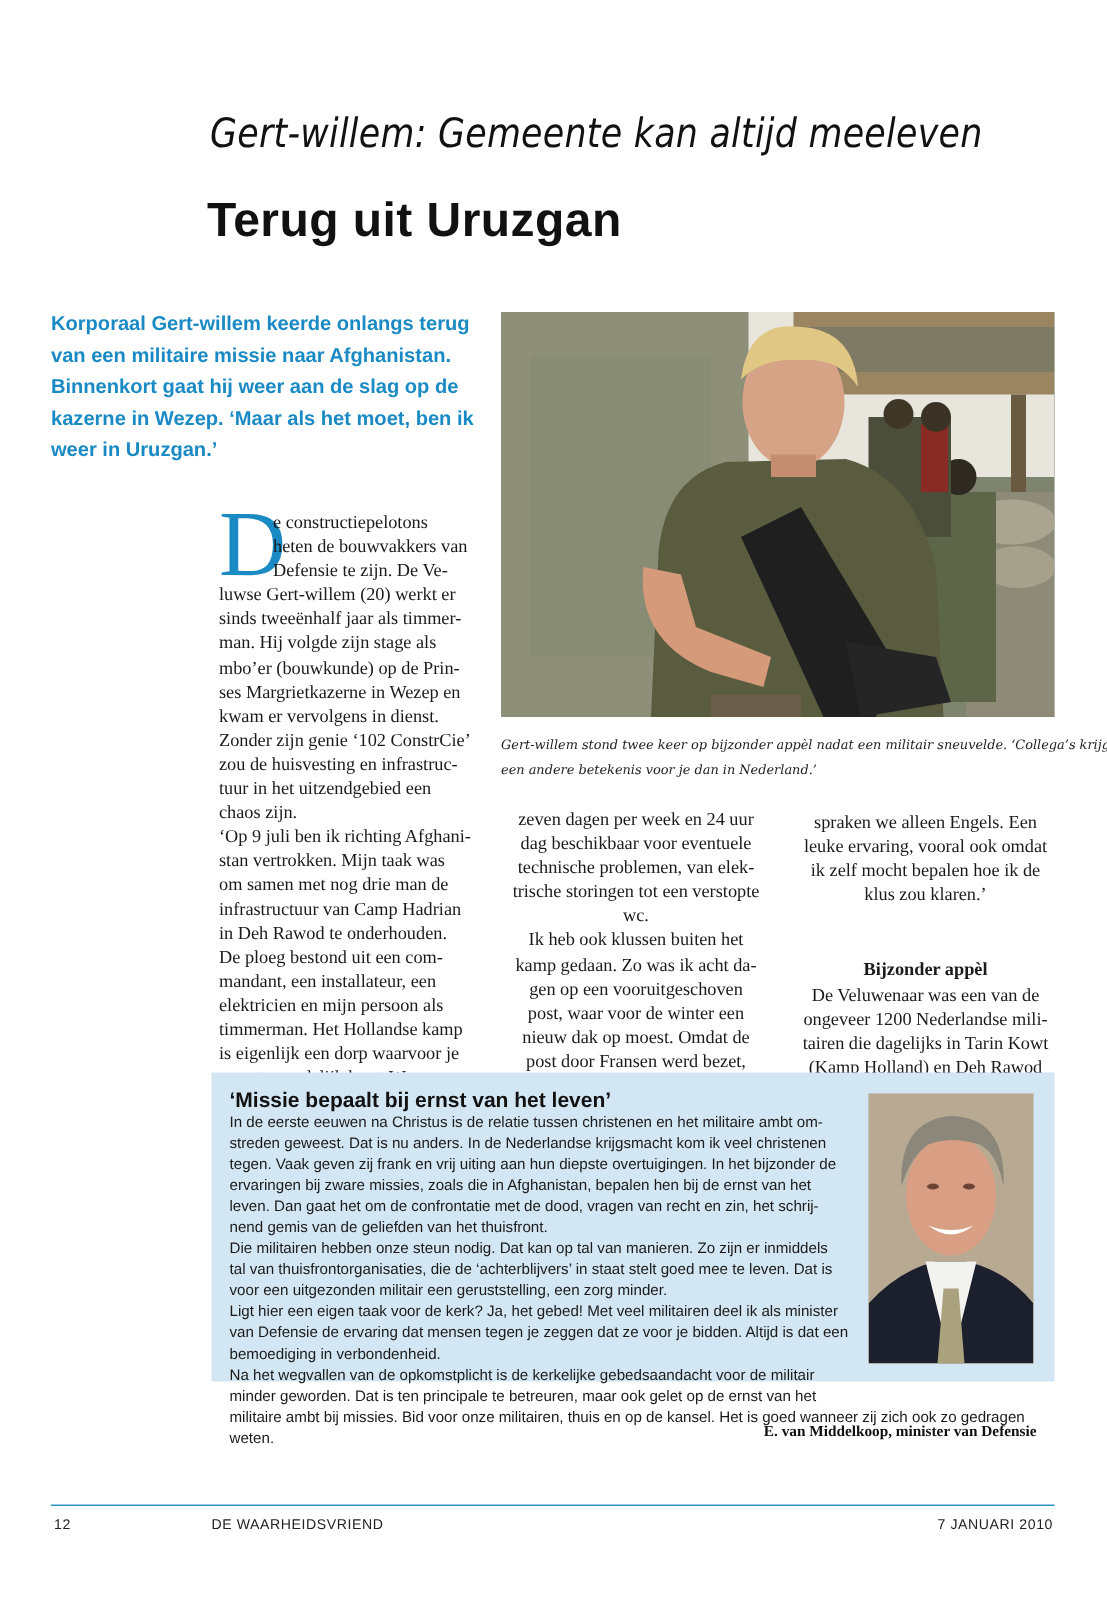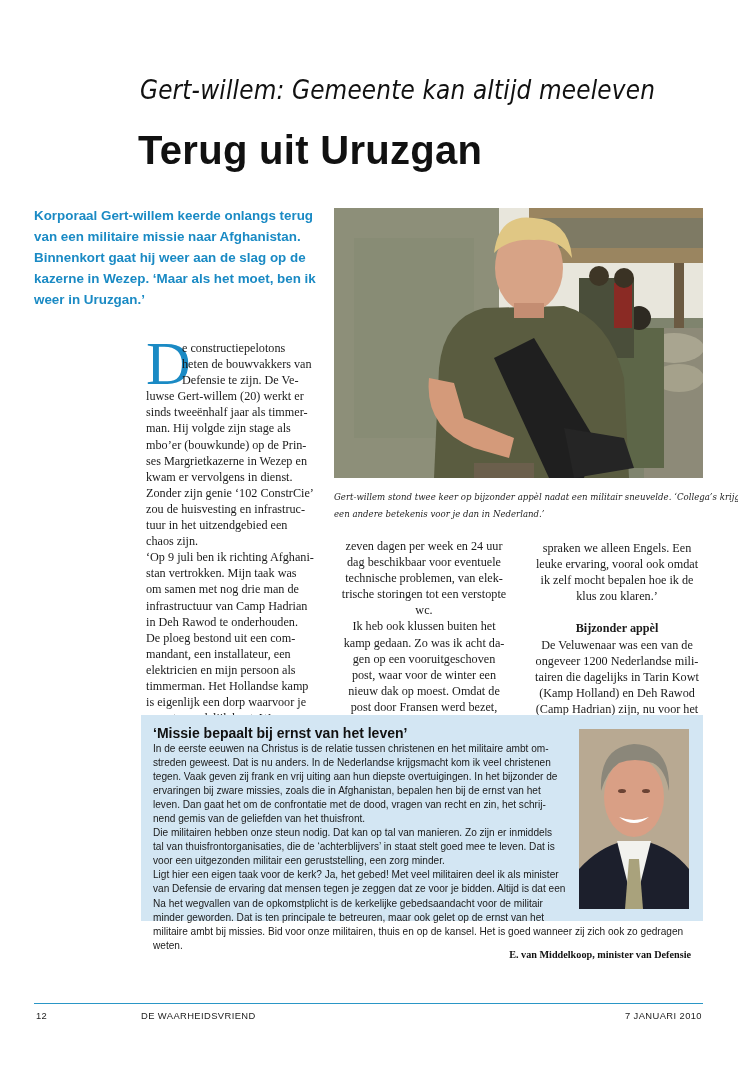--- a/index.html
+++ b/index.html
@@ -1,34 +1,34 @@
 <!DOCTYPE html>
 <html><head>
 <meta charset="utf-8">
 <style>
   * { margin:0; padding:0; box-sizing:border-box; }
   html, body { width:738px; height:1068px; background:#ffffff; overflow:hidden; }
   body { position:relative; font-family:"DejaVu Serif", serif; color:#1a1a1a; }
 
   .kicker { position:absolute; left:140px; top:74px; font-family:"DejaVu Sans", sans-serif; font-style:italic; font-size:27px; letter-spacing:0.2px; color:#111; white-space:nowrap; transform:scaleX(0.86); transform-origin:left top; }
-  .headline { position:absolute; left:138px; top:128px; font-family:"Liberation Sans", sans-serif; font-weight:bold; font-size:40px; color:#111; white-space:nowrap; letter-spacing:0.3px; }
+  .headline { position:absolute; left:138px; top:128px; font-family:"Liberation Sans", sans-serif; font-weight:bold; font-size:32px; color:#111; white-space:nowrap; letter-spacing:0.3px; }
 
   .intro { position:absolute; left:34px; top:205px; width:292px; font-family:"Liberation Sans", sans-serif; font-weight:bold; font-size:13.4px; line-height:21px; color:#1a8ac4; }
   .intro .ln { display:block; white-space:nowrap; }
 
   .photo-main { position:absolute; left:334px; top:208px; width:369px; height:270px; overflow:hidden; background:#8a8a76; }
   .caption { position:absolute; left:334px; top:489px; width:372px; font-family:"DejaVu Serif", serif; font-style:italic; font-size:8.6px; line-height:17px; color:#222; }
   .caption .ln { display:block; white-space:nowrap; }
 
   .col { position:absolute; font-family:"Liberation Serif", serif; font-size:12.2px; line-height:16.1px; color:#1a1a1a; }
   .col .ln { display:block; white-space:nowrap; height:16.1px; }
   .col1 { left:146px; top:340px; width:180px; }
   .col2 { left:334px; top:538px; width:180px;text-align:center; }
   .col3 { left:527px; top:540px; width:180px;text-align:center; }
-  .col .sub { font-weight:bold; }
+  .col .sub { font-weight:bold;margin-top:18px; }
 
   .dropcap { position:absolute; left:146px; top:338px; width:36px; height:46px; font-family:"Liberation Serif", serif; font-size:62px; line-height:50px; color:#1a8ac4; }
   .col1 .ind { padding-left:36px; }
 
   .box { position:absolute; left:141px; top:715px; width:562px; height:206px; background:#d3e6f3; }
   .box-title { position:absolute; left:12px; top:10px; font-family:"Liberation Sans", sans-serif; font-weight:bold; font-size:14px; color:#111; white-space:nowrap; }
   .box-body { position:absolute; left:12px; top:27px; width:540px; font-family:"Liberation Sans", sans-serif; font-size:10.1px; line-height:14.05px; color:#1a1a1a; }
   .box-body .ln { display:block; white-space:nowrap; height:14.05px; }
   .box-sign { position:absolute; right:12px; top:234px; font-family:Liberation Serif, serif; font-weight:bold; font-size:10.2px; color:#111; white-space:nowrap; }
   .photo-min { position:absolute; left:438px; top:14px; width:110px; height:180px; overflow:hidden; background:#b9aa94; }
@@ -151,20 +151,21 @@
     <span class="ln">streden geweest. Dat is nu anders. In de Nederlandse krijgsmacht kom ik veel christenen</span>
     <span class="ln">tegen. Vaak geven zij frank en vrij uiting aan hun diepste overtuigingen. In het bijzonder de</span>
     <span class="ln">ervaringen bij zware missies, zoals die in Afghanistan, bepalen hen bij de ernst van het</span>
     <span class="ln">leven. Dan gaat het om de confrontatie met de dood, vragen van recht en zin, het schrij-</span>
     <span class="ln">nend gemis van de geliefden van het thuisfront.</span>
     <span class="ln">Die militairen hebben onze steun nodig. Dat kan op tal van manieren. Zo zijn er inmiddels</span>
     <span class="ln">tal van thuisfrontorganisaties, die de ‘achterblijvers’ in staat stelt goed mee te leven. Dat is</span>
     <span class="ln">voor een uitgezonden militair een geruststelling, een zorg minder.</span>
     <span class="ln">Ligt hier een eigen taak voor de kerk? Ja, het gebed! Met veel militairen deel ik als minister</span>
     <span class="ln">van Defensie de ervaring dat mensen tegen je zeggen dat ze voor je bidden. Altijd is dat een</span>
+    <span class="ln">bemoediging in verbondenheid.</span>
     <span class="ln">Na het wegvallen van de opkomstplicht is de kerkelijke gebedsaandacht voor de militair</span>
     <span class="ln">minder geworden. Dat is ten principale te betreuren, maar ook gelet op de ernst van het</span>
     <span class="ln">militaire ambt bij missies. Bid voor onze militairen, thuis en op de kansel. Het is goed wanneer zij zich ook zo gedragen</span>
     <span class="ln">weten.</span>
   </div>
   <div class="photo-min" title="Portrait of smiling man in suit and tie">
     <svg width="110" height="180" viewBox="0 0 110 180" xmlns="http://www.w3.org/2000/svg">
       <rect width="110" height="180" fill="#b8a992"></rect>
       <path d="M0 180 L0 140 Q20 118 45 112 L65 112 Q92 118 110 140 L110 180 Z" fill="#1c1f2c"></path>
       <path d="M38 112 L55 180 L72 112 Z" fill="#f2f2ee"></path>

